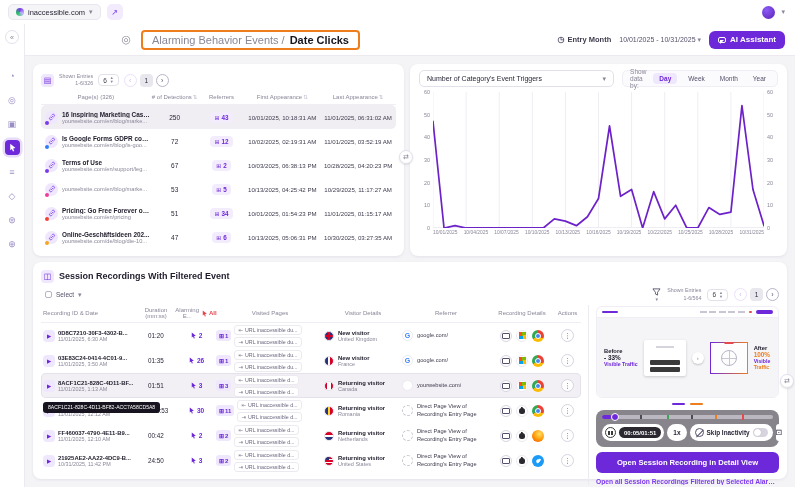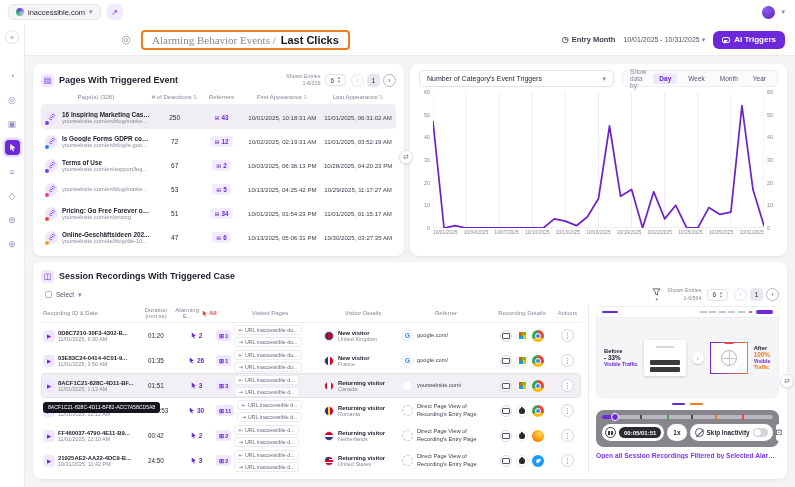--- a/index.html
+++ b/index.html
@@ -18,21 +18,21 @@
 .sidebar{width:25px;background:#fff;border-right:1px solid #eceaf0;display:flex;flex-direction:column;align-items:center;padding-top:6px;gap:8px;flex:none;}
 .s-collapse{width:14px;height:14px;border-radius:50%;border:1px solid #e3e0ea;color:#8a8698;font-size:7px;display:flex;align-items:center;justify-content:center;background:#fff;margin-bottom:16px;}
 .s-ico{width:15px;height:15px;display:flex;align-items:center;justify-content:center;color:#9b8ec4;font-size:9px;border-radius:4px;}
 .s-ico.active{background:#6d28d9;color:#fff;box-shadow:0 0 0 2.5px #e6dbfa;}
 .s-ico svg{width:9px;height:9px;}
 .right-col{flex:1;display:flex;flex-direction:column;min-width:0;}
 
 .headerbar{height:32px;display:flex;align-items:center;border-bottom:1px solid #eceaf0;padding:0 10px;gap:8px;background:#fff;}
 .hdr-back{width:14px;height:14px;border:none;background:none;color:#8a8698;font-size:11px;display:flex;align-items:center;justify-content:center;margin-left:84px;}
 .title-box{border:2.5px solid #ee7d1e;border-radius:4px;padding:2px 9px;font-size:11px;display:flex;gap:5px;align-items:center;}
-.crumb{color:#8a8698;font-family:Liberation Serif, serif;}
+.crumb{color:#8a8698;}
 .current{font-weight:bold;color:#17141f;}
 .hdr-spacer{flex:1;}
 .period{font-size:7.5px;color:#3f3b4d;display:flex;gap:3px;align-items:center;font-weight:bold;}
 .clock{font-size:8px;color:#55506b;}
 .range{font-size:7px;color:#55506b;display:flex;gap:2px;align-items:center;}
 .ai-btn{background:#6d28d9;color:#fff;border-radius:6px;height:18px;padding:0 9px;font-size:8px;display:flex;align-items:center;gap:4px;border:none;font-weight:bold;}
 .bubble{width:8px;height:6px;border:1px solid #fff;border-radius:2px;position:relative;}
 .bubble::after{content:"";position:absolute;left:1px;bottom:-2px;border:2px solid transparent;border-top-color:#fff;border-left-color:#fff;width:0;height:0;}
 
 .content{flex:1;background:#f4f3f6;padding:8px;overflow:hidden;}
@@ -241,44 +241,43 @@
         <div class="s-ico">⊕</div>
       </div>
   </nav>
 
   <div class="right-col">
 
     <div class="headerbar">
       <button class="hdr-back">◎</button>
       <div class="title-box">
         <span class="crumb">Alarming Behavior Events /</span>
-        <span class="current">Last Clicks</span>
+        <span class="current">Date Clicks</span>
       </div>
       <div class="hdr-spacer"></div>
       <div class="period">
         <span class="clock">◷</span>
         <span>Entry Month</span>
       </div>
       <div class="range">
         <span>10/01/2025 - 10/31/2025</span>
         <span class="chev">▾</span>
       </div>
       <button class="ai-btn">
         <span class="bubble"></span>
-        <span>AI Triggers</span>
+        <span>AI Assistant</span>
       </button>
     </div>
 
     <div class="content">
       <div class="top-row">
 
         <section class="card pages-card">
           <div class="pcard-head">
             <span class="chip-ico">▤</span>
-            <span class="pcard-title">Pages With Triggered Event</span>
             <span class="shown"><span>Shown Entries</span><br><span>1-6/326</span></span>
             <span class="stepper">
                 <span>6</span>
                 <span class="step-carets">▲<br>▼</span>
               </span>
             <span class="pager">
               <button class="pg-prev">‹</button>
               <span class="pg-num">1</span>
               <button class="pg-next">›</button>
             </span>
@@ -481,21 +480,21 @@
                 <span>0</span>
               </div>
           </div>
         </section>
       </div>
 
       <section class="card bottom-card">
         <div class="handle handle-right">⇄</div>
         <div class="bhead">
           <span class="chip-ico">◫</span>
-          <span class="btitle">Session Recordings With Triggered Case</span>
+          <span class="btitle">Session Recordings With Filtered Event</span>
         </div>
         <div class="btoolbar">
           <span class="select-box">
             <span class="checkbox"></span>
             <span>Select</span>
             <span class="chev">▾</span>
           </span>
           <div class="bt-spacer"></div>
           <span class="funnel-wrap">
             <svg width="9" height="8" viewBox="0 0 10 9">
@@ -846,20 +845,21 @@
                 </div>
                 <span class="speed">1x</span>
                 <div class="pc-group skip-group">
                   <span class="skip-ico"></span>
                   <span class="skip-label">Skip Inactivity</span>
                   <span class="toggle"></span>
                 </div>
                 <span class="fs-btn">⊡</span>
               </div>
             </div>
+            <button class="open-btn">Open Session Recording in Detail View</button>
             <div class="open-all">Open all Session Recordings Filtered by Selected Alarming Behavior Eve...</div>
           </aside>
         </div>
       </section>
 
     </div>
   </div>
 </div>
 
 </body></html>

